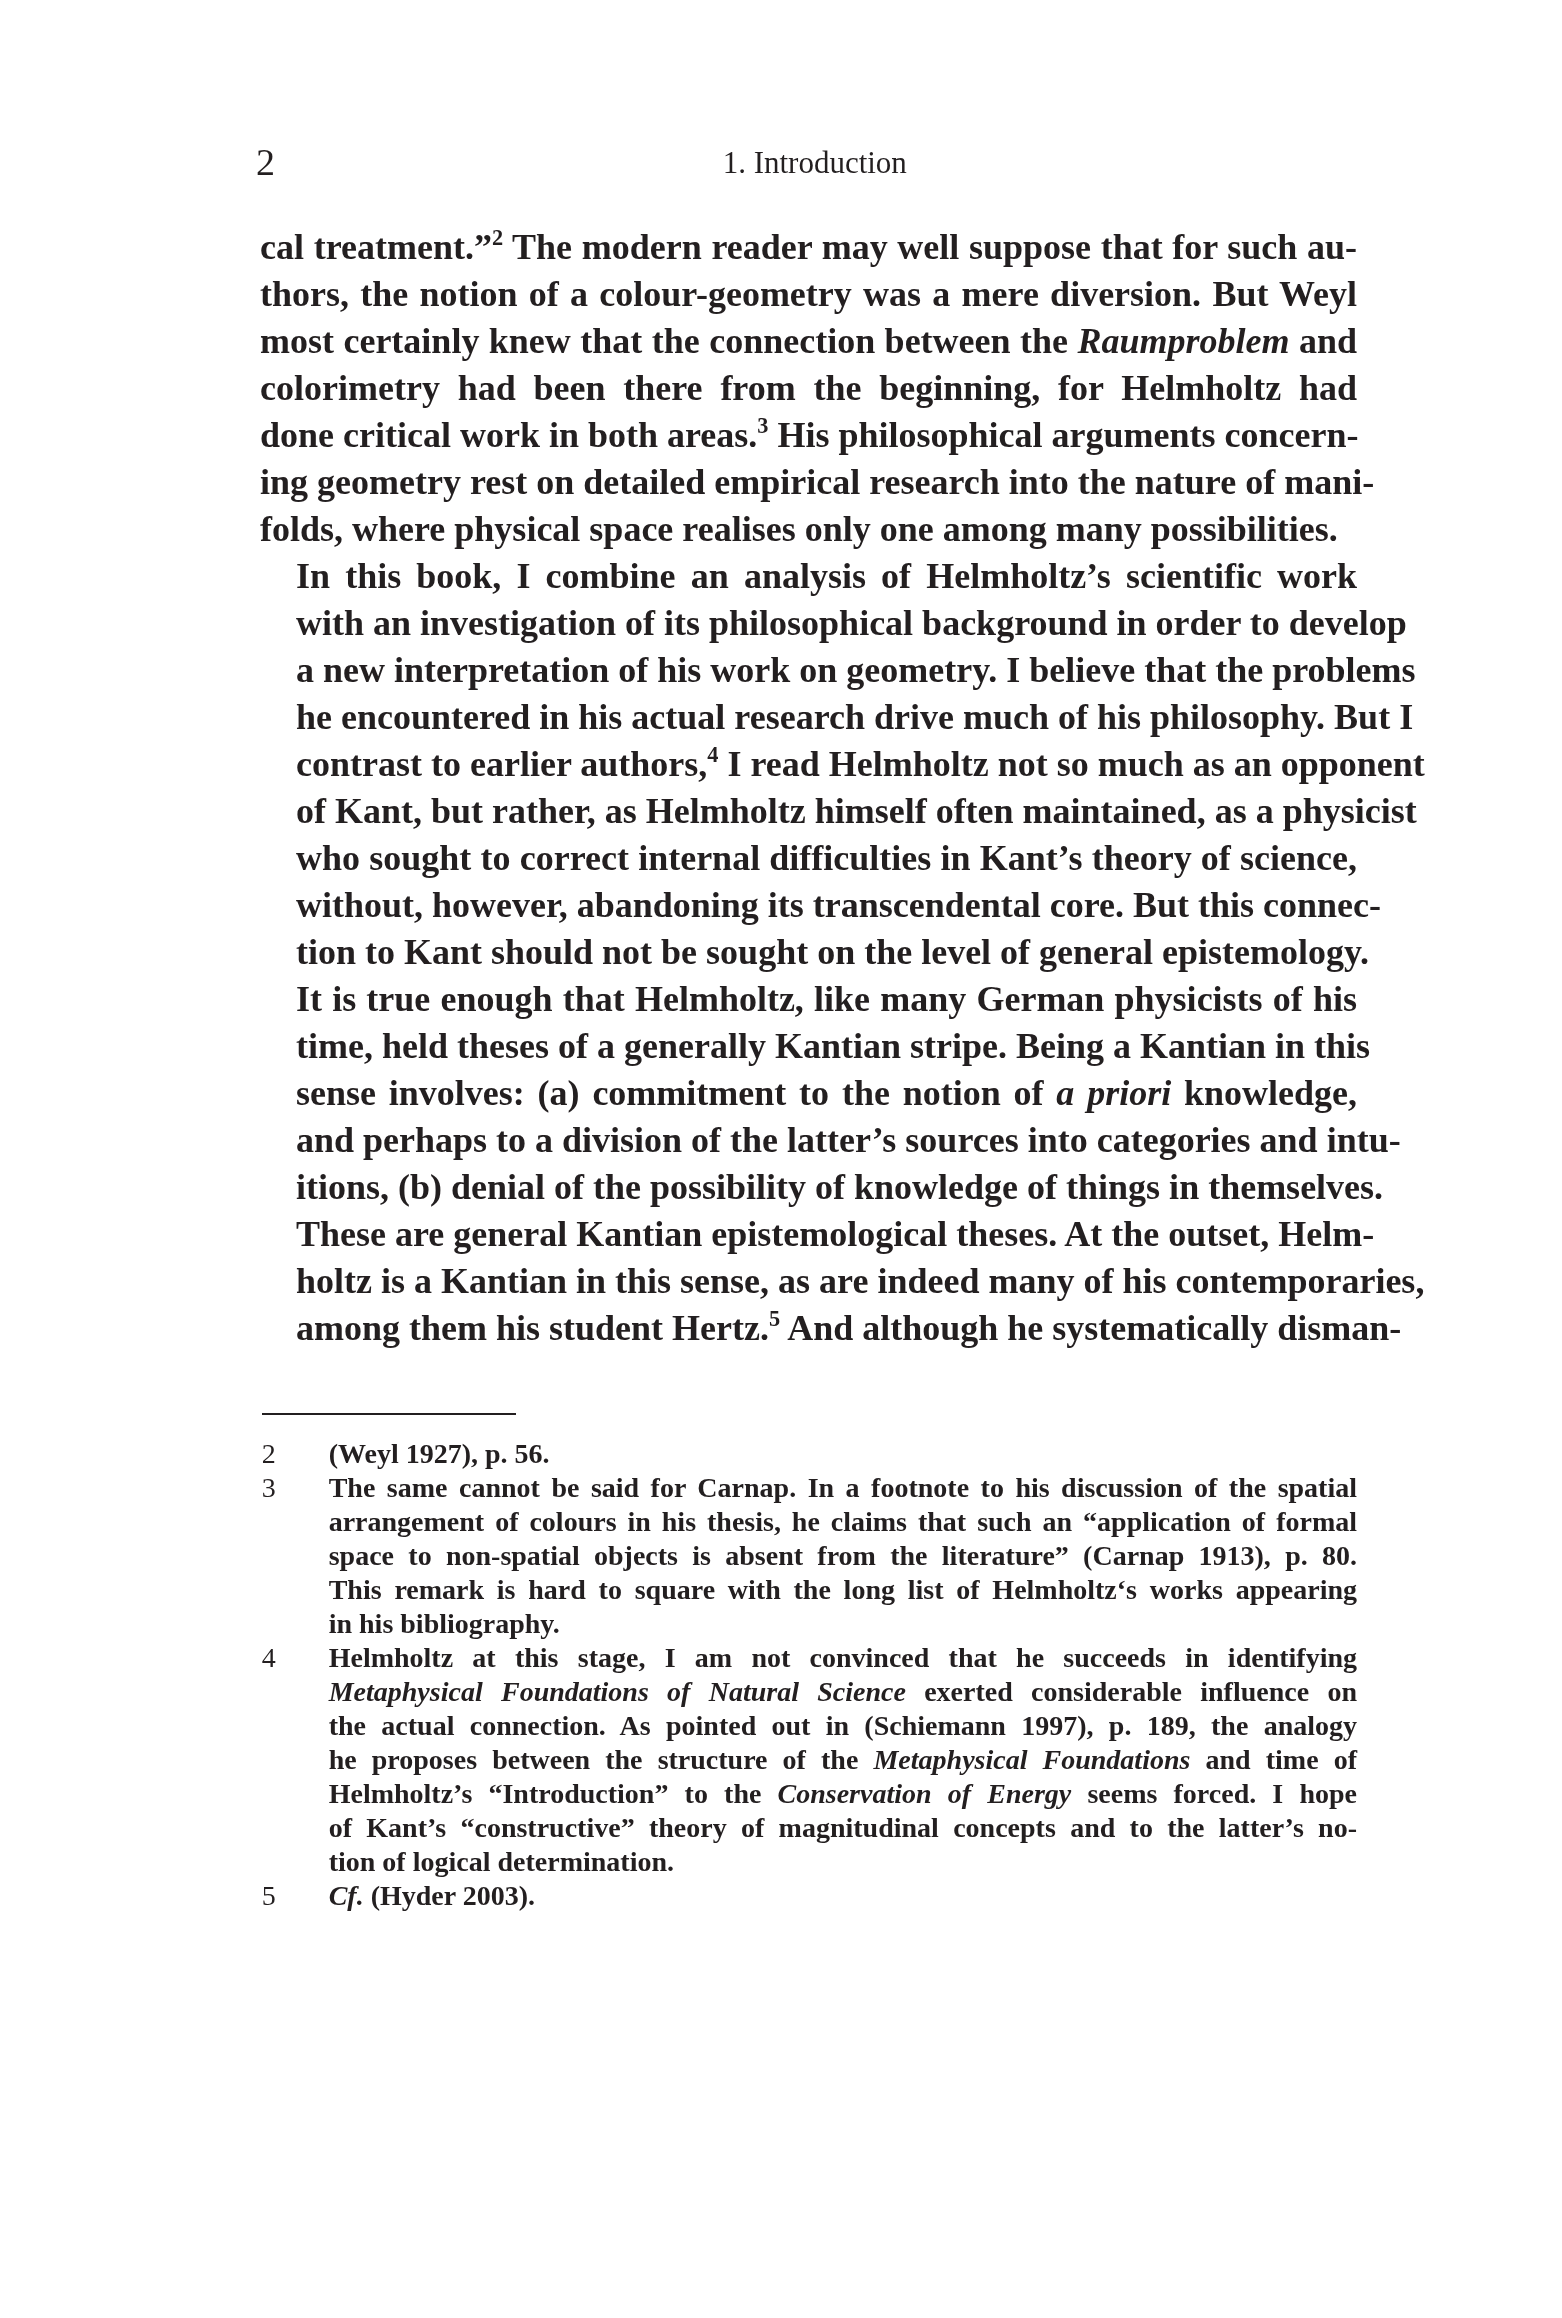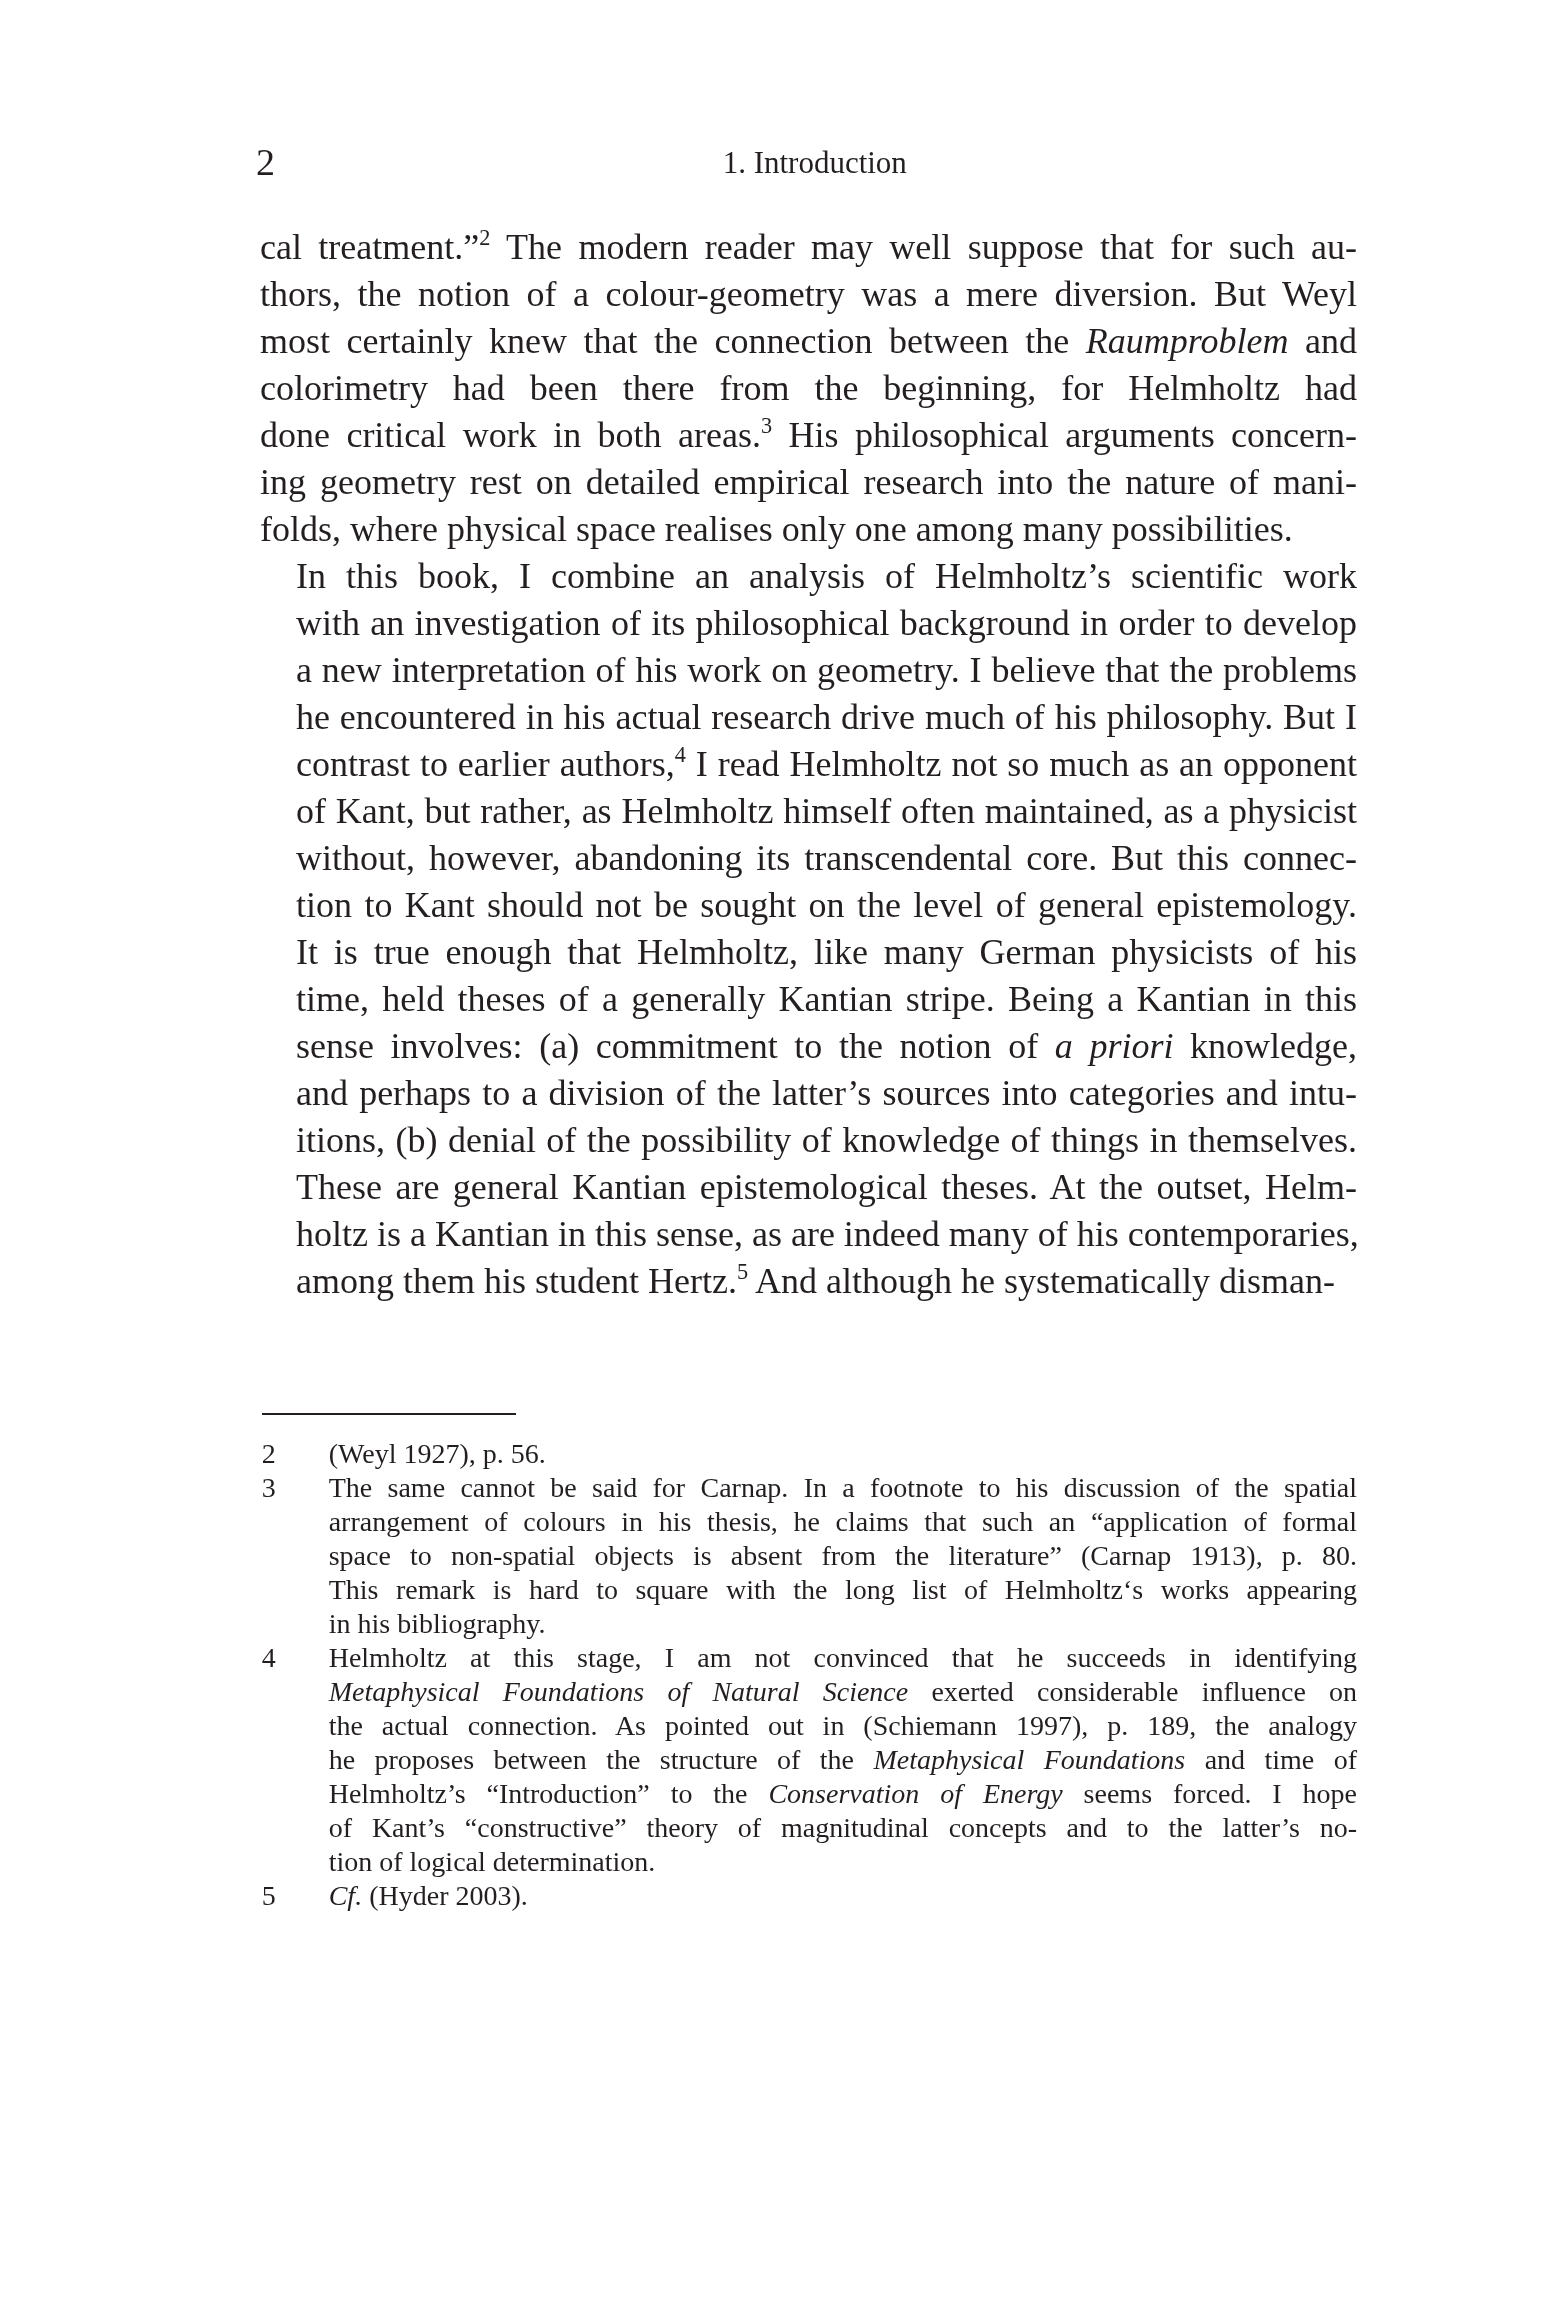--- a/index.html
+++ b/index.html
@@ -53,20 +53,21 @@
       margin: 0;
     }
     .body-text p.indent {
       text-indent: 36px;
     }
     .line {
       display: block;
       text-align: justify;
       text-align-last: justify;
       white-space: nowrap;
+      font-weight: bold;
     }
     .line.last {
       text-align-last: left;
     }
     sup {
       font-size: 0.62em;
       line-height: 0;
       vertical-align: 0.62em;
     }
     .footnote-rule {
@@ -123,20 +124,21 @@
       <span class="line"><span>ing geometry rest on detailed empirical research into the nature of mani-</span></span>
       <span class="line last"><span>folds, where physical space realises only one among many possibilities.</span></span>
     </p>
   <p class="indent">
       <span class="line"><span>In this book, I combine an analysis of Helmholtz’s scientific work</span></span>
       <span class="line"><span>with an investigation of its philosophical background in order to develop</span></span>
       <span class="line"><span>a new interpretation of his work on geometry. I believe that the problems</span></span>
       <span class="line"><span>he encountered in his actual research drive much of his philosophy. But I</span></span>
       <span class="line"><span>contrast to earlier authors,</span><sup>4</sup><span> I read Helmholtz not so much as an opponent</span></span>
       <span class="line"><span>of Kant, but rather, as Helmholtz himself often maintained, as a physicist</span></span>
+      <span class="line"><span>who sought to correct internal difficulties in Kant’s theory of science,</span></span>
       <span class="line"><span>without, however, abandoning its transcendental core. But this connec-</span></span>
       <span class="line"><span>tion to Kant should not be sought on the level of general epistemology.</span></span>
       <span class="line"><span>It is true enough that Helmholtz, like many German physicists of his</span></span>
       <span class="line"><span>time, held theses of a generally Kantian stripe. Being a Kantian in this</span></span>
       <span class="line"><span>sense involves: (a) commitment to the notion of </span><em>a priori</em><span> knowledge,</span></span>
       <span class="line"><span>and perhaps to a division of the latter’s sources into categories and intu-</span></span>
       <span class="line"><span>itions, (b) denial of the possibility of knowledge of things in themselves.</span></span>
       <span class="line"><span>These are general Kantian epistemological theses. At the outset, Helm-</span></span>
       <span class="line"><span>holtz is a Kantian in this sense, as are indeed many of his contemporaries,</span></span>
       <span class="line last"><span>among them his student Hertz.</span><sup>5</sup><span> And although he systematically disman-</span></span>

